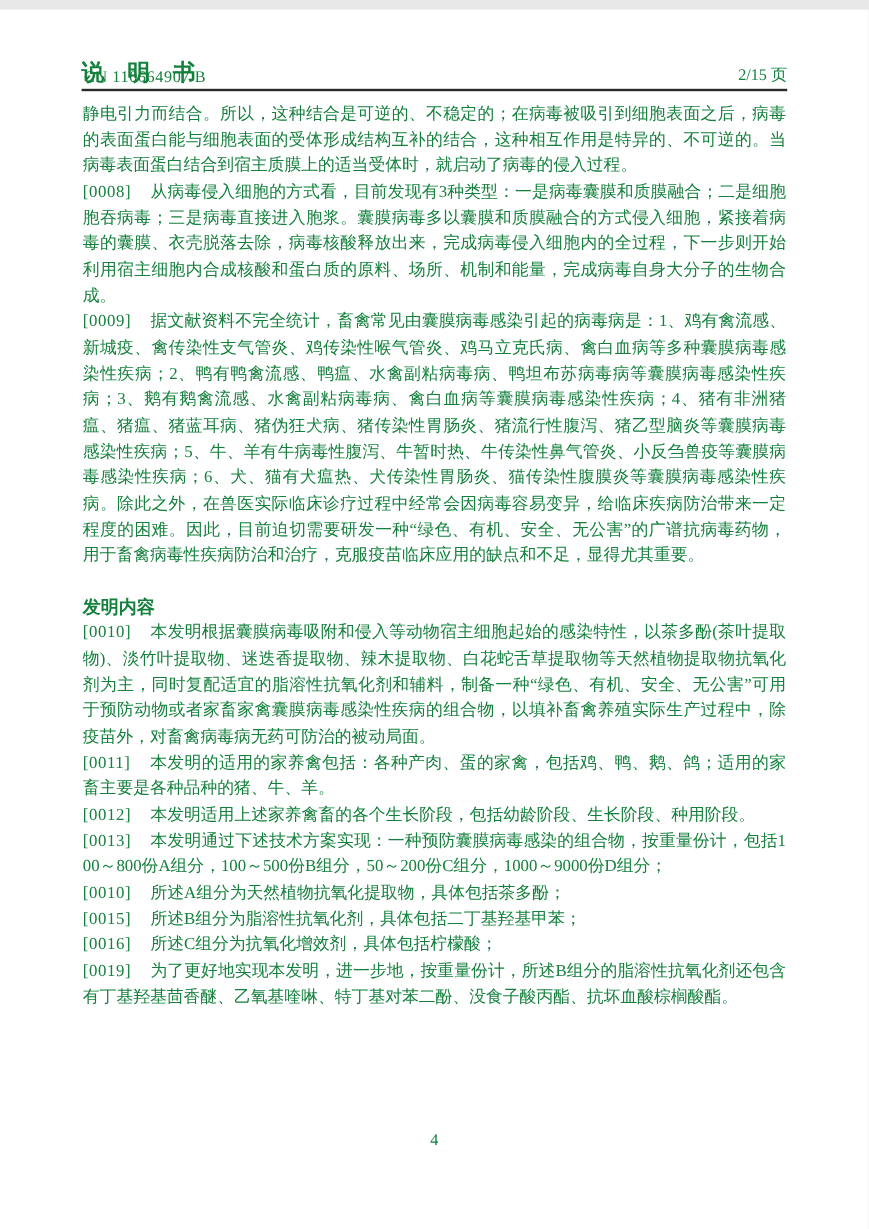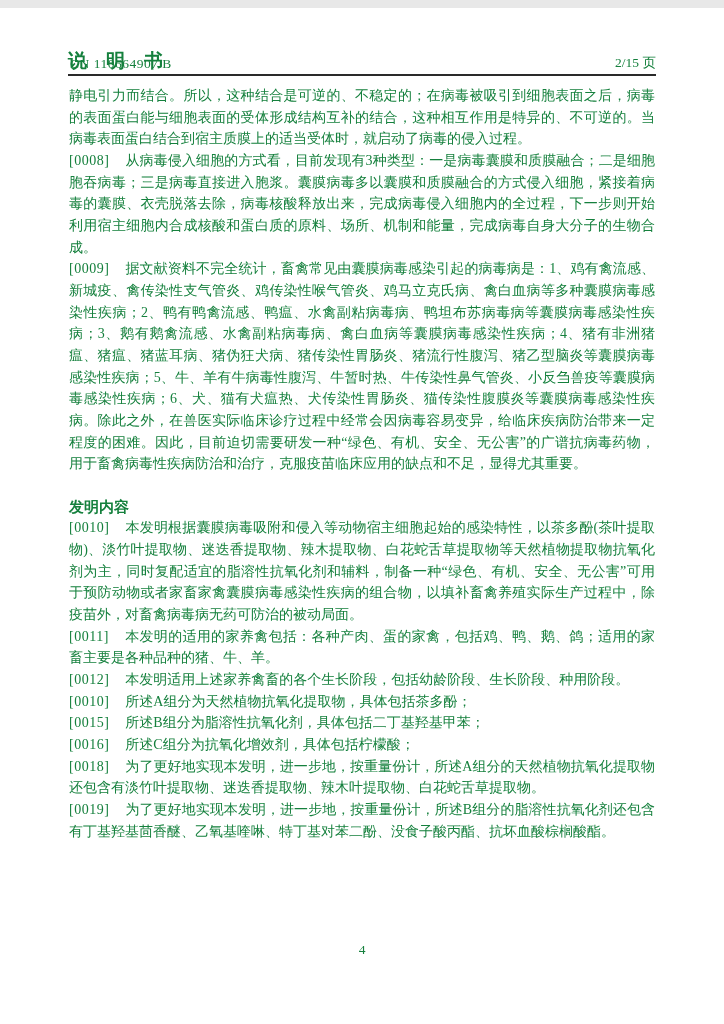--- a/index.html
+++ b/index.html
@@ -102,22 +102,22 @@
   <div class="header-rule"></div>
 
   <div class="doc-body" id="paragraphs">
       <p class="para"><span>静电引力而结合。所以，这种结合是可逆的、不稳定的；在病毒被吸引到细胞表面之后，病毒的表面蛋白能与细胞表面的受体形成结构互补的结合，这种相互作用是特异的、不可逆的。当病毒表面蛋白结合到宿主质膜上的适当受体时，就启动了病毒的侵入过程。</span></p>
       <p class="para"><span class="para-tag">[0008]</span><span>从病毒侵入细胞的方式看，目前发现有3种类型：一是病毒囊膜和质膜融合；二是细胞胞吞病毒；三是病毒直接进入胞浆。囊膜病毒多以囊膜和质膜融合的方式侵入细胞，紧接着病毒的囊膜、衣壳脱落去除，病毒核酸释放出来，完成病毒侵入细胞内的全过程，下一步则开始利用宿主细胞内合成核酸和蛋白质的原料、场所、机制和能量，完成病毒自身大分子的生物合成。</span></p>
       <p class="para"><span class="para-tag">[0009]</span><span>据文献资料不完全统计，畜禽常见由囊膜病毒感染引起的病毒病是：1、鸡有禽流感、新城疫、禽传染性支气管炎、鸡传染性喉气管炎、鸡马立克氏病、禽白血病等多种囊膜病毒感染性疾病；2、鸭有鸭禽流感、鸭瘟、水禽副粘病毒病、鸭坦布苏病毒病等囊膜病毒感染性疾病；3、鹅有鹅禽流感、水禽副粘病毒病、禽白血病等囊膜病毒感染性疾病；4、猪有非洲猪瘟、猪瘟、猪蓝耳病、猪伪狂犬病、猪传染性胃肠炎、猪流行性腹泻、猪乙型脑炎等囊膜病毒感染性疾病；5、牛、羊有牛病毒性腹泻、牛暂时热、牛传染性鼻气管炎、小反刍兽疫等囊膜病毒感染性疾病；6、犬、猫有犬瘟热、犬传染性胃肠炎、猫传染性腹膜炎等囊膜病毒感染性疾病。除此之外，在兽医实际临床诊疗过程中经常会因病毒容易变异，给临床疾病防治带来一定程度的困难。因此，目前迫切需要研发一种“绿色、有机、安全、无公害”的广谱抗病毒药物，用于畜禽病毒性疾病防治和治疗，克服疫苗临床应用的缺点和不足，显得尤其重要。</span></p>
       <div class="section-heading">发明内容</div>
       <p class="para"><span class="para-tag">[0010]</span><span>本发明根据囊膜病毒吸附和侵入等动物宿主细胞起始的感染特性，以茶多酚(茶叶提取物)、淡竹叶提取物、迷迭香提取物、辣木提取物、白花蛇舌草提取物等天然植物提取物抗氧化剂为主，同时复配适宜的脂溶性抗氧化剂和辅料，制备一种“绿色、有机、安全、无公害”可用于预防动物或者家畜家禽囊膜病毒感染性疾病的组合物，以填补畜禽养殖实际生产过程中，除疫苗外，对畜禽病毒病无药可防治的被动局面。</span></p>
       <p class="para"><span class="para-tag">[0011]</span><span>本发明的适用的家养禽包括：各种产肉、蛋的家禽，包括鸡、鸭、鹅、鸽；适用的家畜主要是各种品种的猪、牛、羊。</span></p>
       <p class="para"><span class="para-tag">[0012]</span><span>本发明适用上述家养禽畜的各个生长阶段，包括幼龄阶段、生长阶段、种用阶段。</span></p>
+      <p class="para"><span class="para-tag">[0013]</span><span>本发明通过下述技术方案实现：一种预防囊膜病毒感染的组合物，按重量份计，包括100～800份A组分，100～500份B组分，50～200份C组分，1000～9000份D组分；</span></p>
       <p class="para"><span class="para-tag">[0010]</span><span>所述A组分为天然植物抗氧化提取物，具体包括茶多酚；</span></p>
       <p class="para"><span class="para-tag">[0015]</span><span>所述B组分为脂溶性抗氧化剂，具体包括二丁基羟基甲苯；</span></p>
       <p class="para"><span class="para-tag">[0016]</span><span>所述C组分为抗氧化增效剂，具体包括柠檬酸；</span></p>
-      <p class="para"><span class="para-tag">[0018]</span><span>为了更好地实现本发明，进一步地，按重量份计，所述A组分的天然植物抗氧化提取物还包含有淡竹叶提取物、迷迭香提取物、辣木叶提取物、白花蛇舌草提取物。</span></p>
       <p class="para"><span class="para-tag">[0019]</span><span>为了更好地实现本发明，进一步地，按重量份计，所述B组分的脂溶性抗氧化剂还包含有丁基羟基茴香醚、乙氧基喹啉、特丁基对苯二酚、没食子酸丙酯、抗坏血酸棕榈酸酯。</span></p>
     </div>
 
   <div class="page-number">4</div>
 
 </div>
 
 </body></html>

